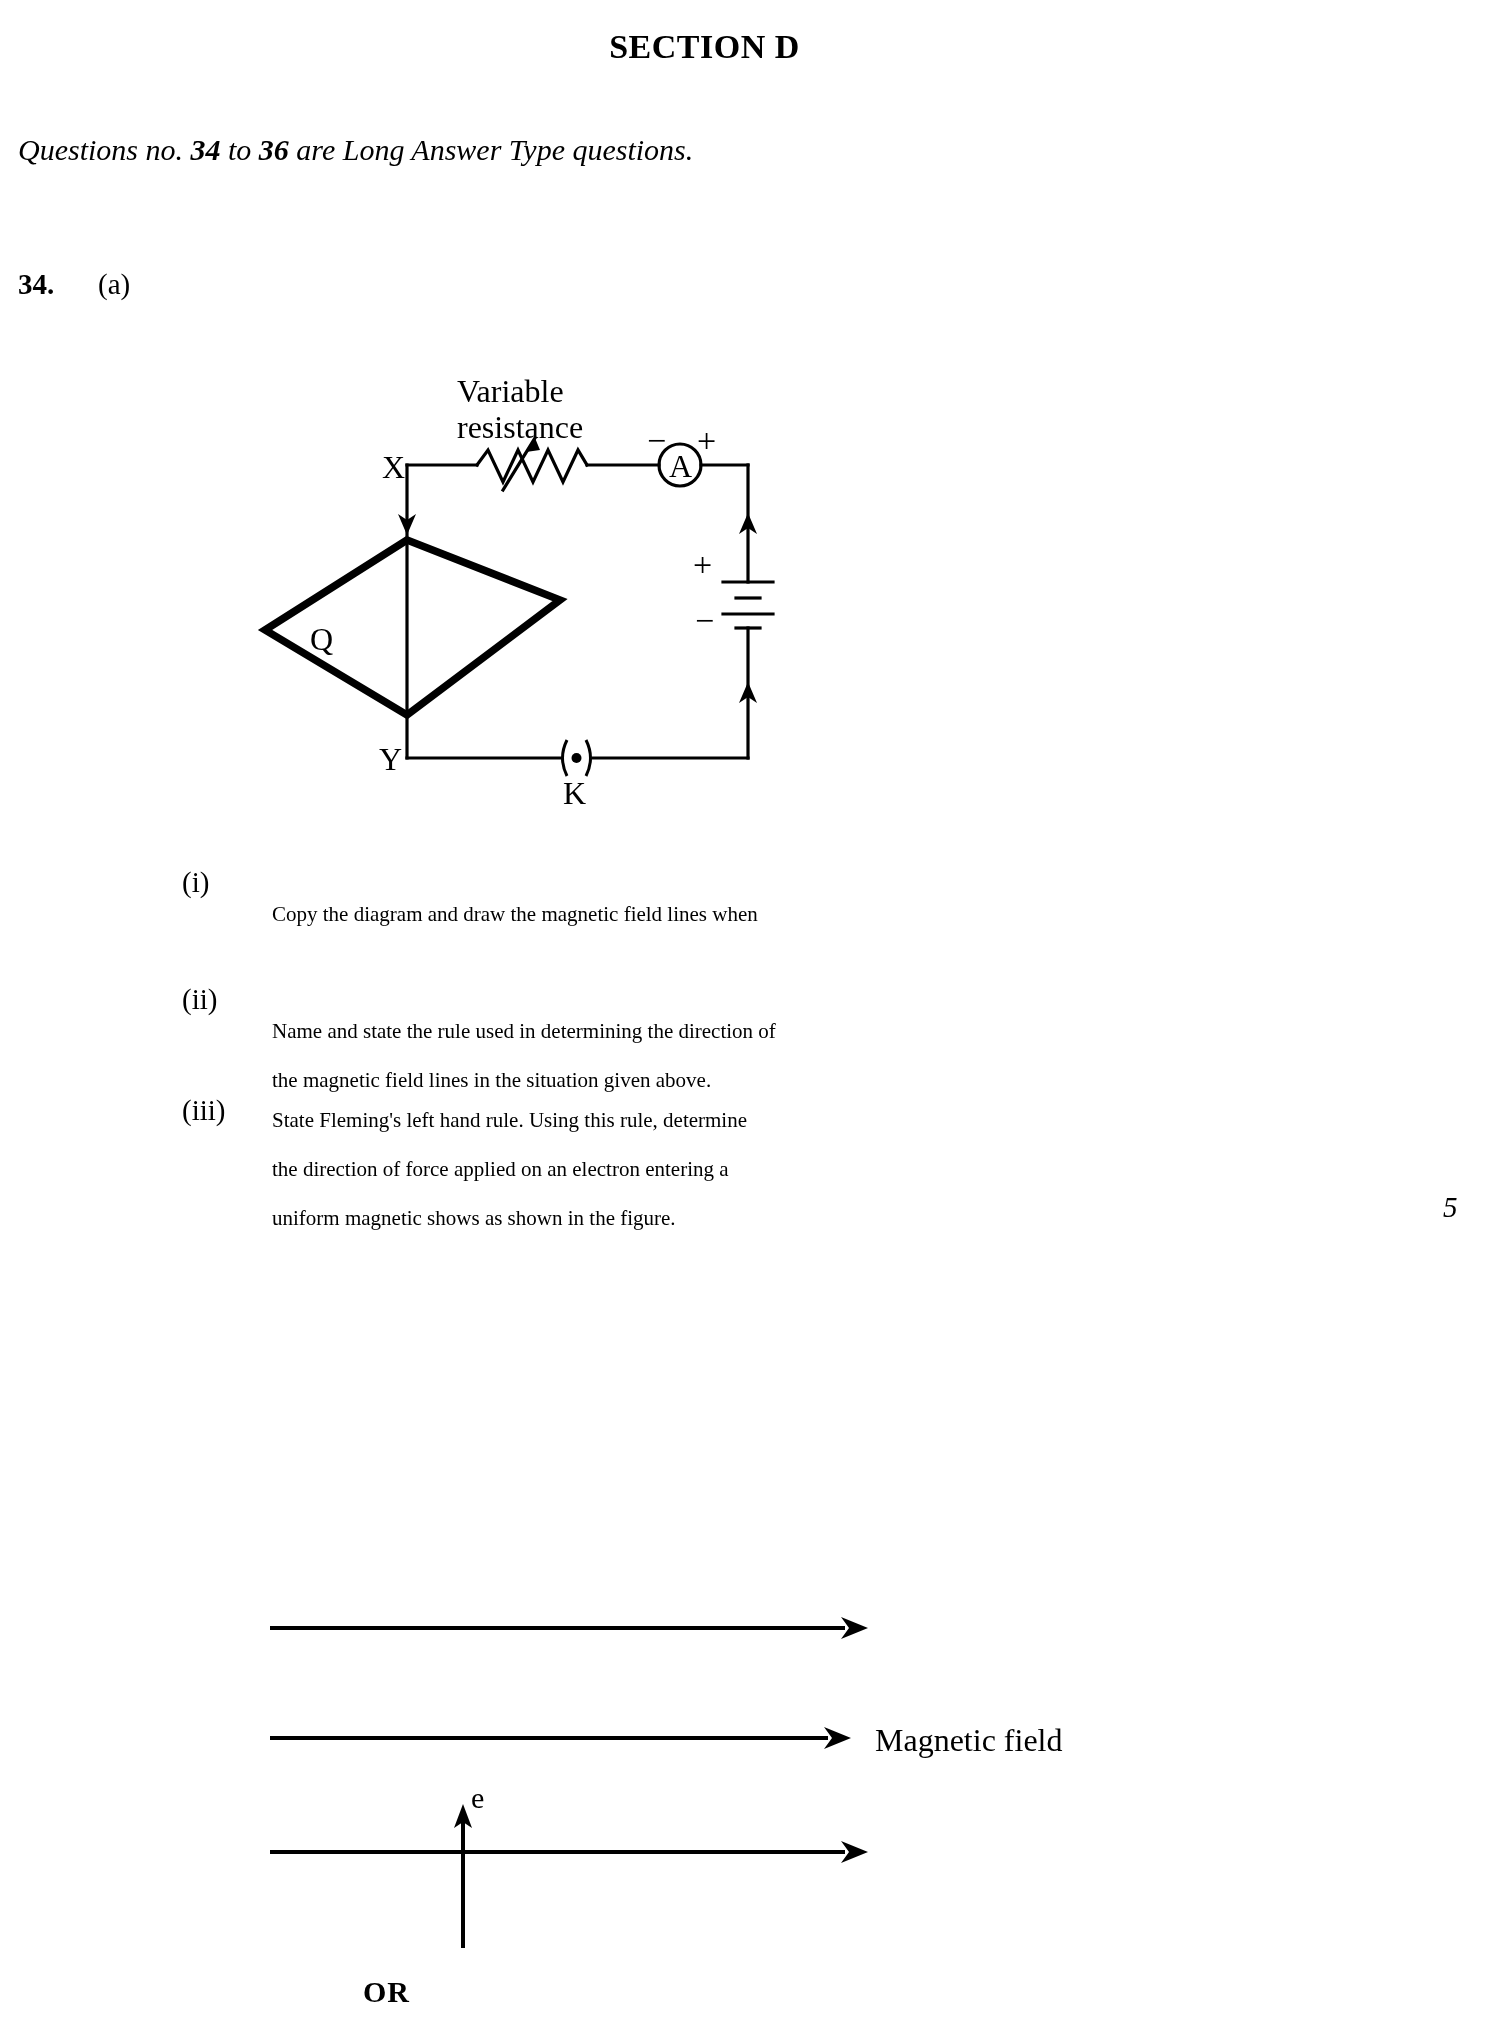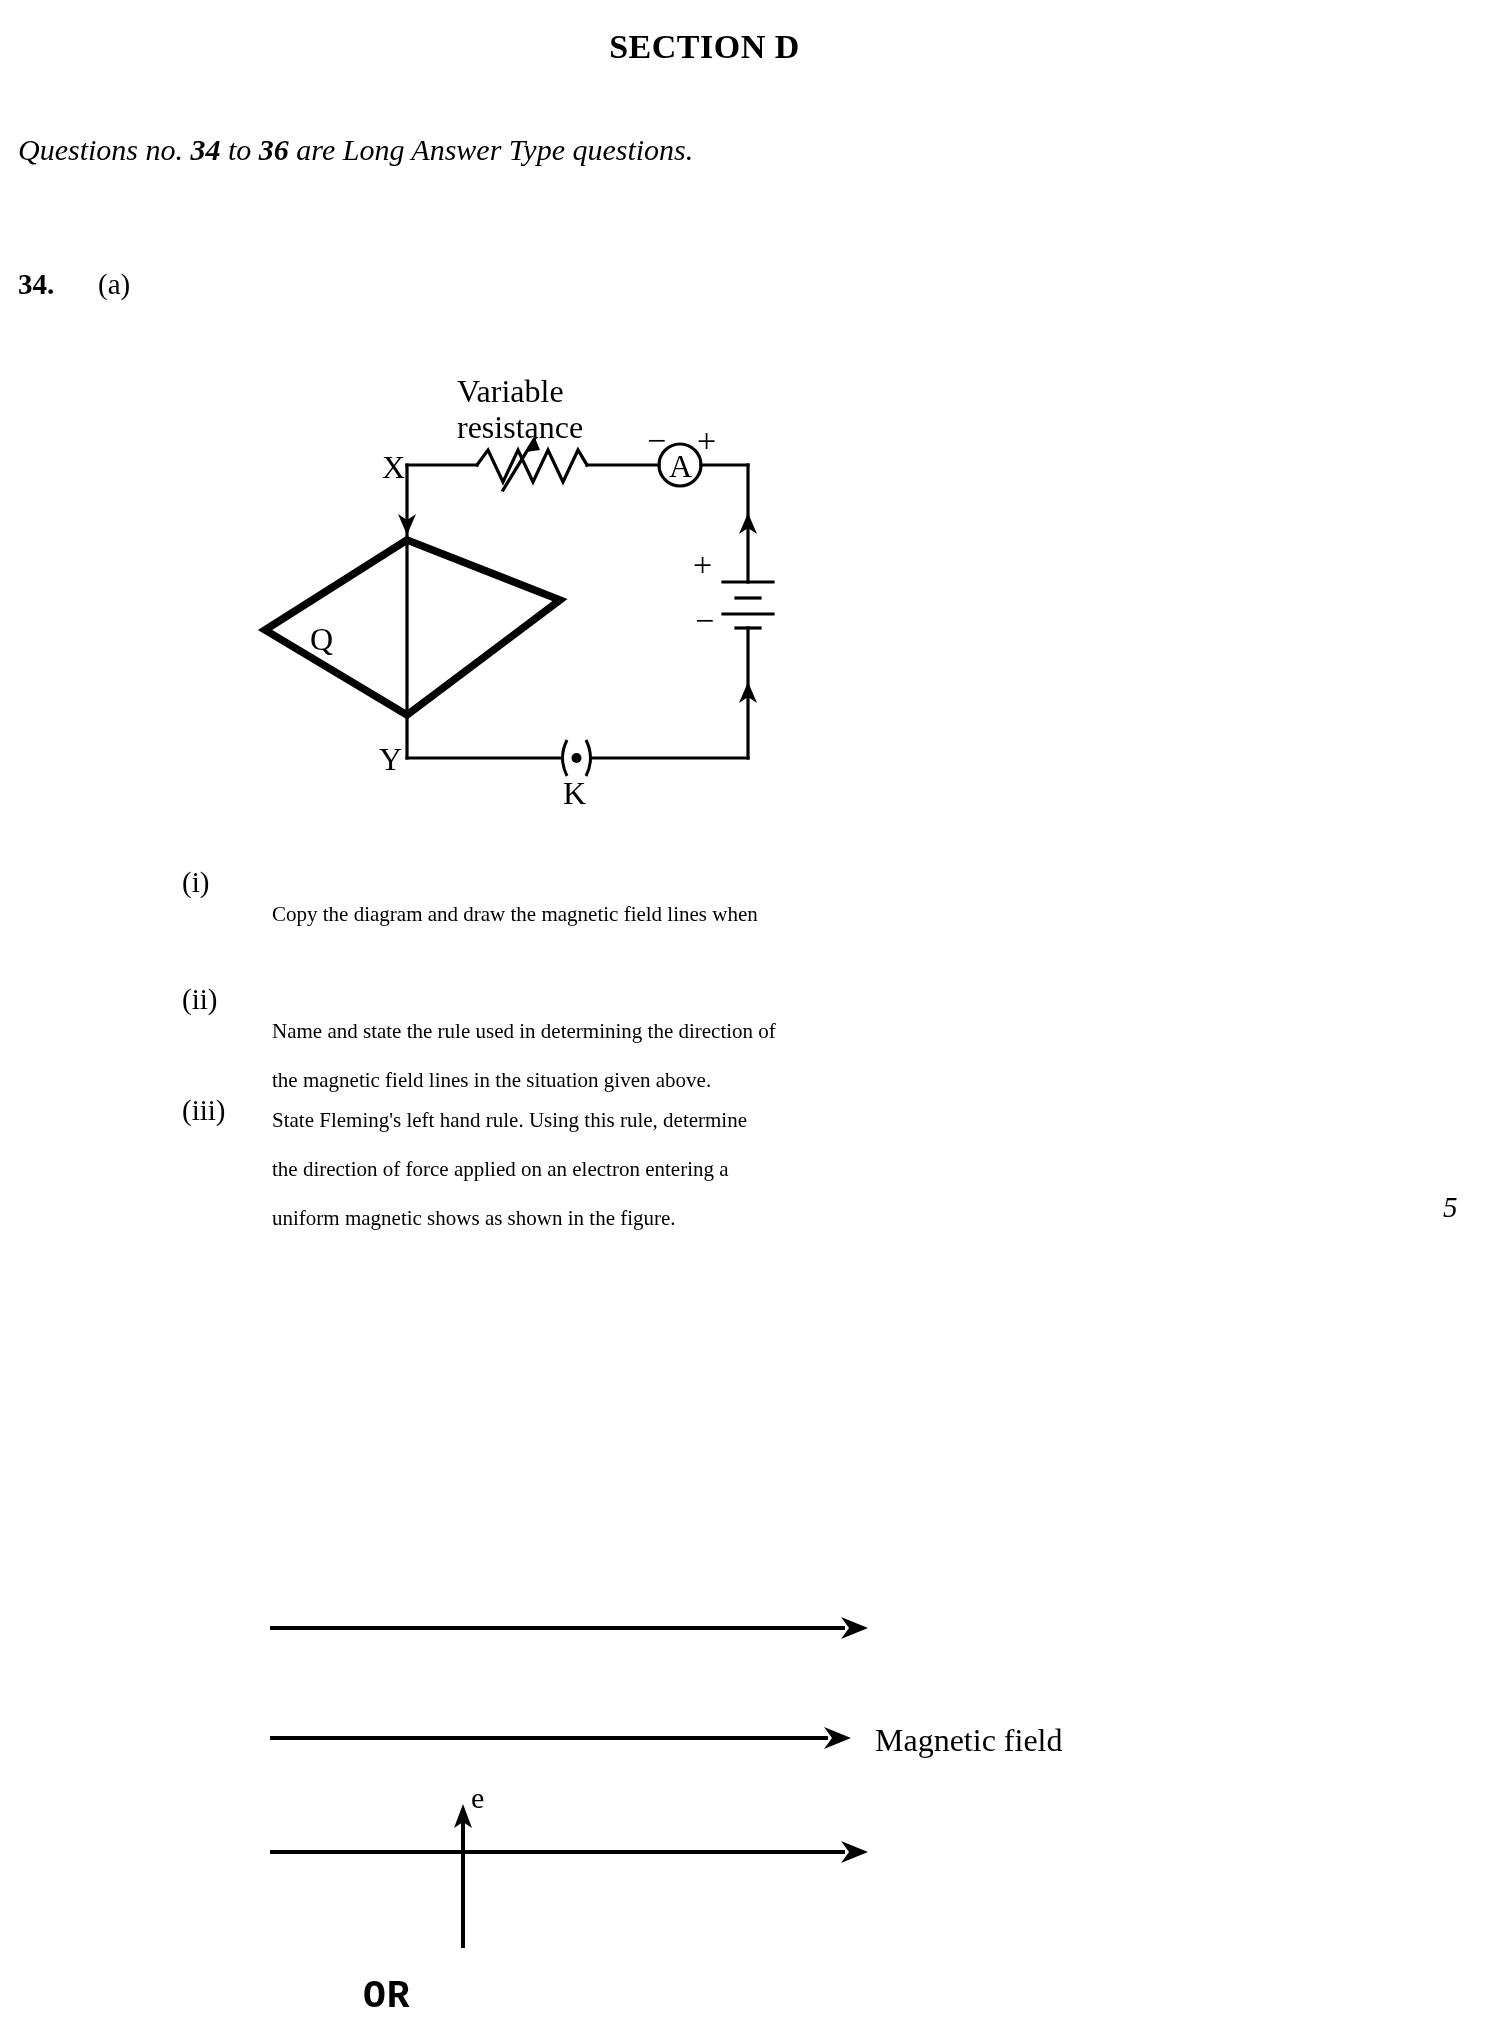--- a/index.html
+++ b/index.html
@@ -97,23 +97,22 @@
     font-style: italic;
     font-size: 29px;
   }
 
   
   .or-label {
     position: absolute;
     top: 1975px;
     left: 363px;
     font-weight: bold;
-    font-size: 38px;
+    font-size: 30px;
     letter-spacing: 1px;
-    font-family: Liberation Mono, monospace;
   }
 
   
   .figure {
     position: absolute;
   }
   svg { display: block; }
   .cktline { stroke: #000; stroke-width: 3.2; fill: none; stroke-linecap: square; }
   .thickline { stroke: #000; stroke-width: 7.5; fill: none; stroke-linejoin: miter; stroke-linecap: butt;}
   .thinline { stroke: #000; stroke-width: 3; fill: none; }

